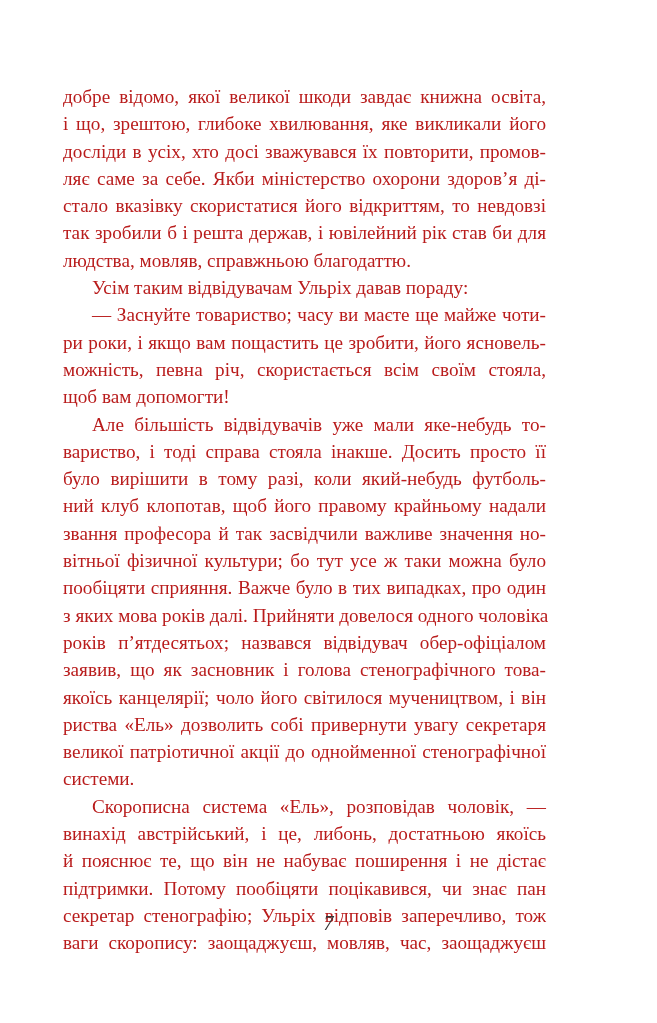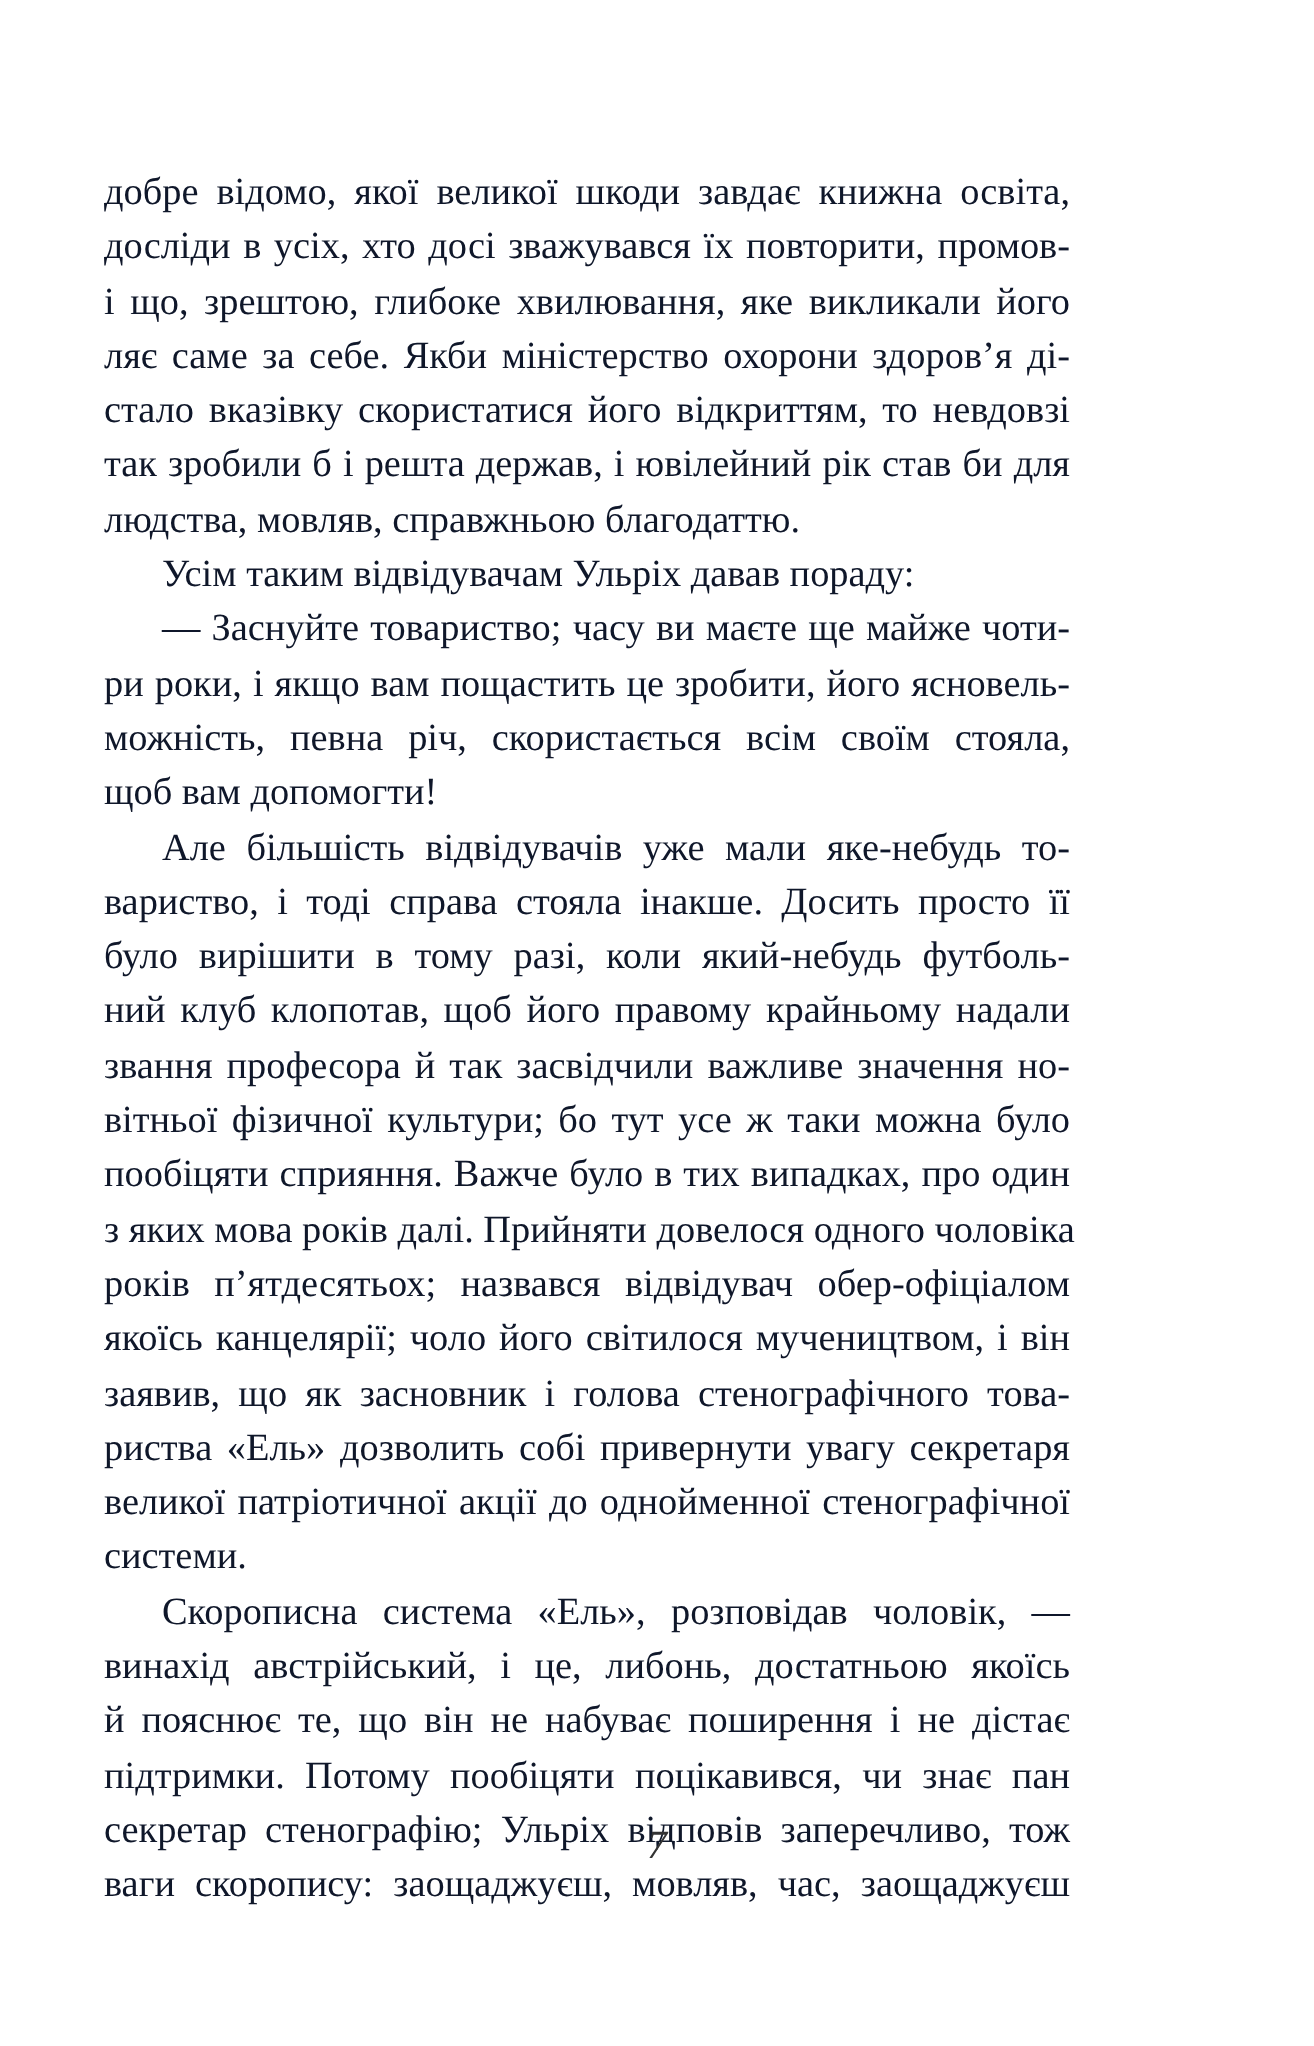--- a/index.html
+++ b/index.html
@@ -8,27 +8,27 @@
       background: #ffffff;
     }
     body {
       width: 657px;
       height: 1023px;
       position: relative;
       overflow: hidden;
     }
     .page {
       position: absolute;
-      left: 52px;
+      left: 63px;
       top: 83px;
       width: 483px;
       font-family: "Liberation Serif", "DejaVu Serif", serif;
       font-size: 19.2px;
       line-height: 27.3px;
-      color: #0f172a;
+      color: #b91c1c;
     }
     .line {
       display: block;
       white-space: nowrap;
       text-align: justify;
       text-align-last: justify;
       height: 27.3px;
     }
     .line.last {
       text-align-last: left;
@@ -48,22 +48,22 @@
       color: #333333;
     }
   </style>
 </head>
 <body>
 
 <div class="page">
 
   <div>
     <span class="line">добре відомо, якої великої шкоди завдає книжна освіта,</span>
+    <span class="line">і що, зрештою, глибоке хвилювання, яке викликали його</span>
     <span class="line">досліди в усіх, хто досі зважувався їх повторити, промов-</span>
-    <span class="line">і що, зрештою, глибоке хвилювання, яке викликали його</span>
     <span class="line">ляє саме за себе. Якби міністерство охорони здоров’я ді-</span>
     <span class="line">стало вказівку скористатися його відкриттям, то невдовзі</span>
     <span class="line">так зробили б і решта держав, і ювілейний рік став би для</span>
     <span class="line last">людства, мовляв, справжньою благодаттю.</span>
   </div>
 
   <div>
     <span class="line indent last">Усім таким відвідувачам Ульріх давав пораду:</span>
   </div>
 
@@ -77,22 +77,22 @@
   <div>
     <span class="line indent">Але більшість відвідувачів уже мали яке-небудь то-</span>
     <span class="line">вариство, і тоді справа стояла інакше. Досить просто її</span>
     <span class="line">було вирішити в тому разі, коли який-небудь футболь-</span>
     <span class="line">ний клуб клопотав, щоб його правому крайньому надали</span>
     <span class="line">звання професора й так засвідчили важливе значення но-</span>
     <span class="line">вітньої фізичної культури; бо тут усе ж таки можна було</span>
     <span class="line">пообіцяти сприяння. Важче було в тих випадках, про один</span>
     <span class="line">з яких мова років далі. Прийняти довелося одного чоловіка</span>
     <span class="line">років п’ятдесятьох; назвався відвідувач обер-офіціалом</span>
+    <span class="line">заявив, що як засновник і голова стенографічного това-</span>
     <span class="line">якоїсь канцелярії; чоло його світилося мучеництвом, і він</span>
-    <span class="line">заявив, що як засновник і голова стенографічного това-</span>
     <span class="line">риства «Ель» дозволить собі привернути увагу секретаря</span>
     <span class="line">великої патріотичної акції до однойменної стенографічної</span>
     <span class="line last">системи.</span>
   </div>
 
   <div>
     <span class="line indent">Скорописна система «Ель», розповідав чоловік, —</span>
     <span class="line">винахід австрійський, і це, либонь, достатньою якоїсь</span>
     <span class="line">й пояснює те, що він не набуває поширення і не дістає</span>
     <span class="line">підтримки. Потому пообіцяти поцікавився, чи знає пан</span>

